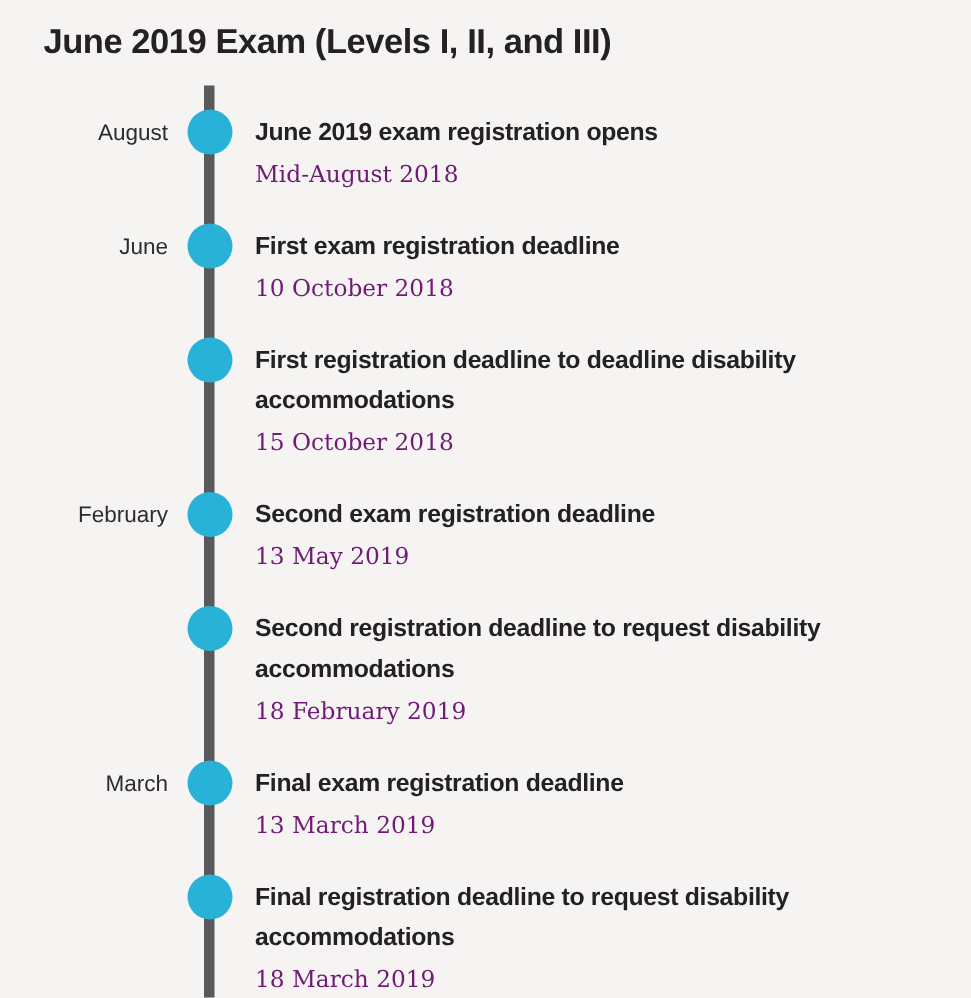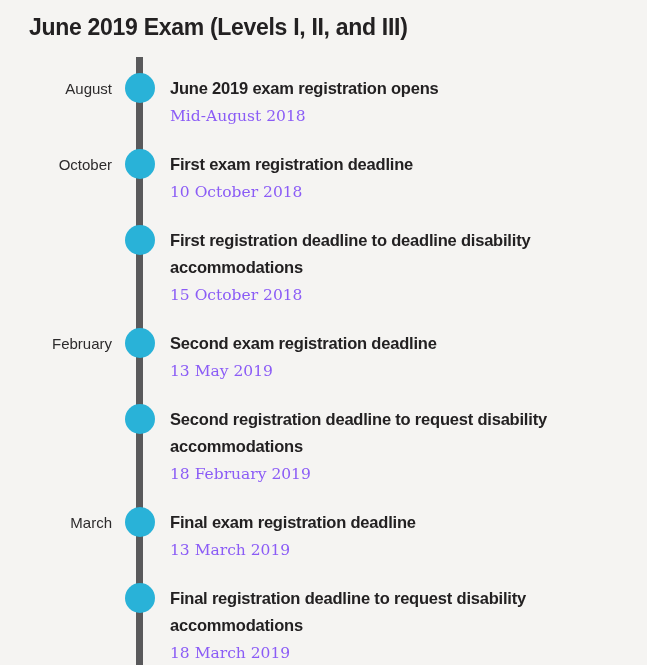--- a/index.html
+++ b/index.html
@@ -68,21 +68,21 @@
     line-height: 27px;
     font-weight: 700;
     letter-spacing: -0.2px;
     color: #232122;
   }
   .entry-date {
     margin-top: 3px;
     font-family: "DejaVu Serif", "Liberation Serif", serif;
     font-size: 15.5px;
     line-height: 22px;
-    color: #8b5cf6;
+    color: #701a75;
   }
 </style>
 </head>
 <body>
 
 <div class="page">
   <h1 class="page-title">June 2019 Exam (Levels I, II, and III)</h1>
 
   <div class="timeline">
     <div class="timeline-line"></div>
@@ -90,21 +90,21 @@
     <div class="entry">
       <div class="entry-month">August</div>
       <div class="entry-dot"></div>
       <div class="entry-content">
         <div class="entry-title">June 2019 exam registration opens</div>
         <div class="entry-date">Mid-August 2018</div>
       </div>
     </div>
 
     <div class="entry">
-      <div class="entry-month">October</div>
+      <div class="entry-month">June</div>
       <div class="entry-dot"></div>
       <div class="entry-content">
         <div class="entry-title">First exam registration deadline</div>
         <div class="entry-date">10 October 2018</div>
       </div>
     </div>
 
     <div class="entry">
       <div class="entry-month"></div>
       <div class="entry-dot"></div>

